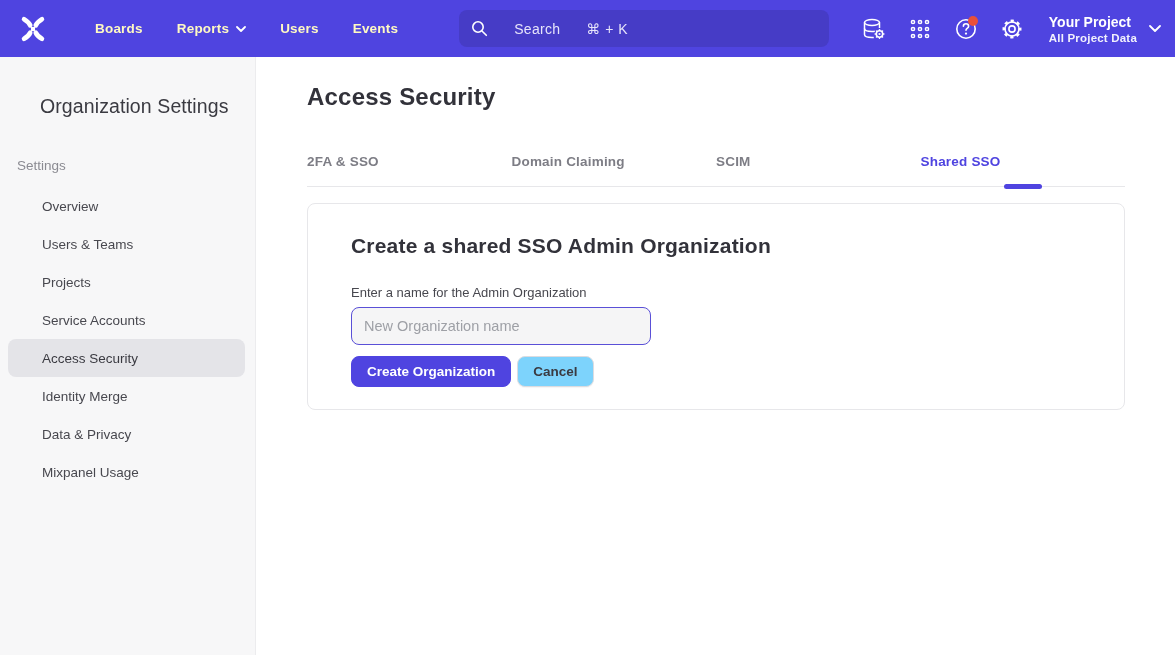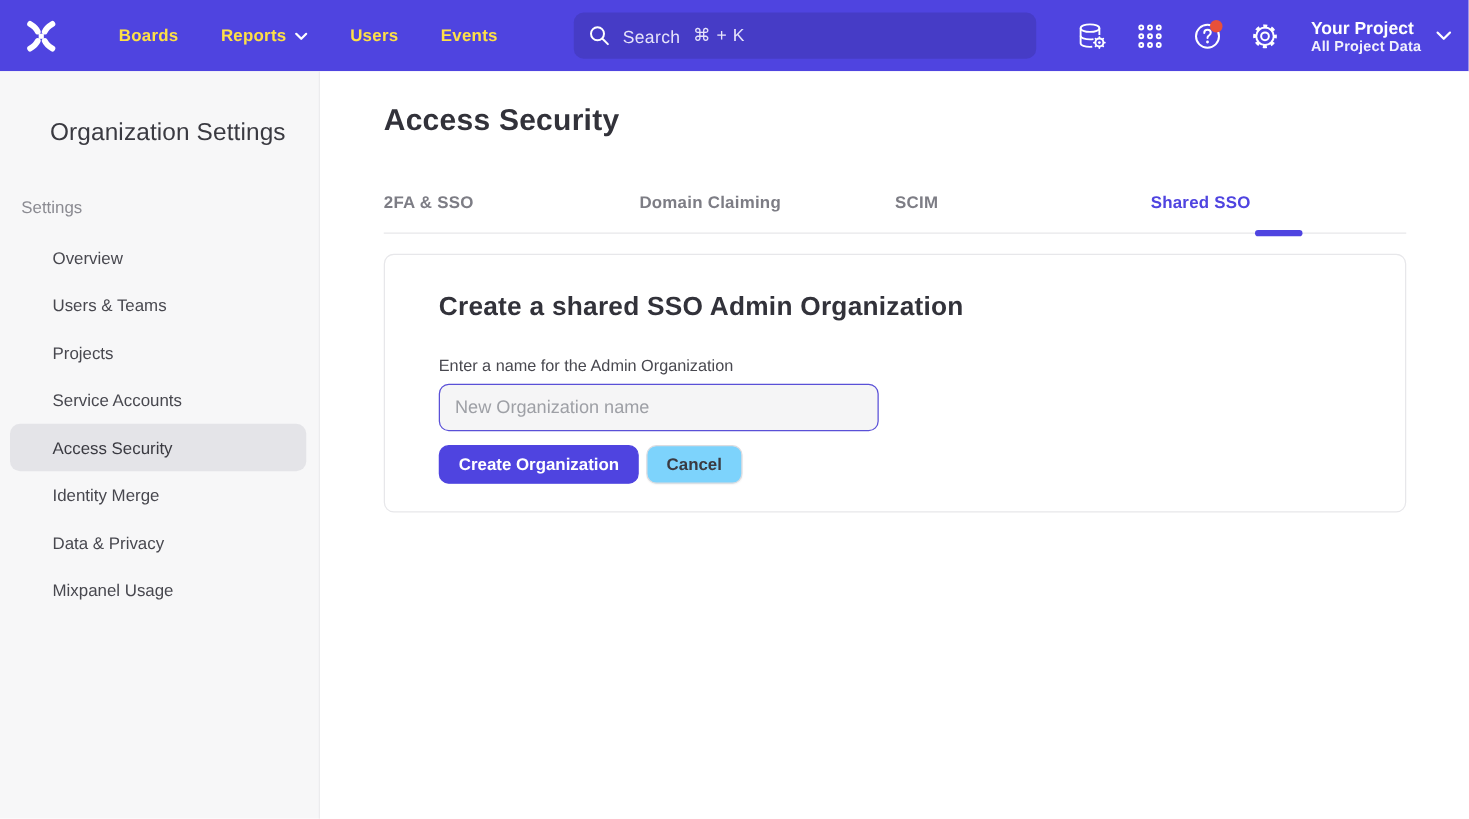--- a/index.html
+++ b/index.html
@@ -10,28 +10,29 @@
   }
 
   
   .topnav {
     height:57px; background:#4f44e0; display:flex; align-items:center;
     padding:0 14px 0 16px;
   }
   .logo { width:34px; height:34px; display:flex; align-items:center; justify-content:center; margin-right:32px; cursor:pointer; }
   .nav-links { display:flex; align-items:center; gap:8px; }
   .nav-item {
-    color:#fde047; font-size:13.5px; font-weight:600; letter-spacing:.2px;
+    color:#fef9c3; font-size:13.5px; font-weight:600; letter-spacing:.2px;
     padding:8px 13px; border-radius:6px; cursor:pointer; display:flex; align-items:center; gap:7px;
     white-space:nowrap;
   }
   .search-box {
     margin-left:48px; width:370px; height:37px; background:#463cc6;
     border-radius:8px; display:flex; align-items:center; padding:16px 12px;
     cursor:text;
+    gap:16px;
   }
   .search-box .search-text { color:#e6e4fa; font-size:14px; margin-left:10px; letter-spacing:.3px; }
   .search-box .search-shortcut { color:#e6e4fa; font-size:14px; margin-left:10px; letter-spacing:.5px; }
 
   .nav-right { margin-left:auto; display:flex; align-items:center; }
   .icon-btn {
     width:46px; height:40px; display:flex; align-items:center; justify-content:center;
     cursor:pointer; position:relative;
   }
   .help-dot {
@@ -82,21 +83,21 @@
     bottom:-3px; width:38px; height:5px; border-radius:3px; background:#4f44e0;
   }
 
   .card {
     margin-top:16px; border:1px solid #e7e7ea; border-radius:8px; background:#ffffff;
     height:207px; padding:30px 43px;
   }
   .card-title { font-size:21px; font-weight:700; color:#32323a; letter-spacing:.2px; }
   .field-label { margin-top:27px; font-size:13px; color:#48484f; }
   .org-input {
-    display:block; margin-top:7px; width:352px; height:38px;
+    display:block; margin-top:7px; width:300px; height:38px;
     border:1px solid #5a50d7; border-radius:8px; background:#f5f5f6;
     padding:0 12px; font-size:14.5px; color:#35353b; outline:none;
     font-family:"Liberation Sans","DejaVu Sans",sans-serif;
   }
   .org-input::placeholder { color:#9ea0a6; }
   .btn-row { margin-top:11px; display:flex; align-items:center; gap:6px; }
   .btn {
     height:31px; border-radius:8px; font-size:13.5px; font-weight:600;
     padding:0 15px; cursor:pointer; display:inline-flex; align-items:center;
     font-family:"Liberation Sans","DejaVu Sans",sans-serif;

